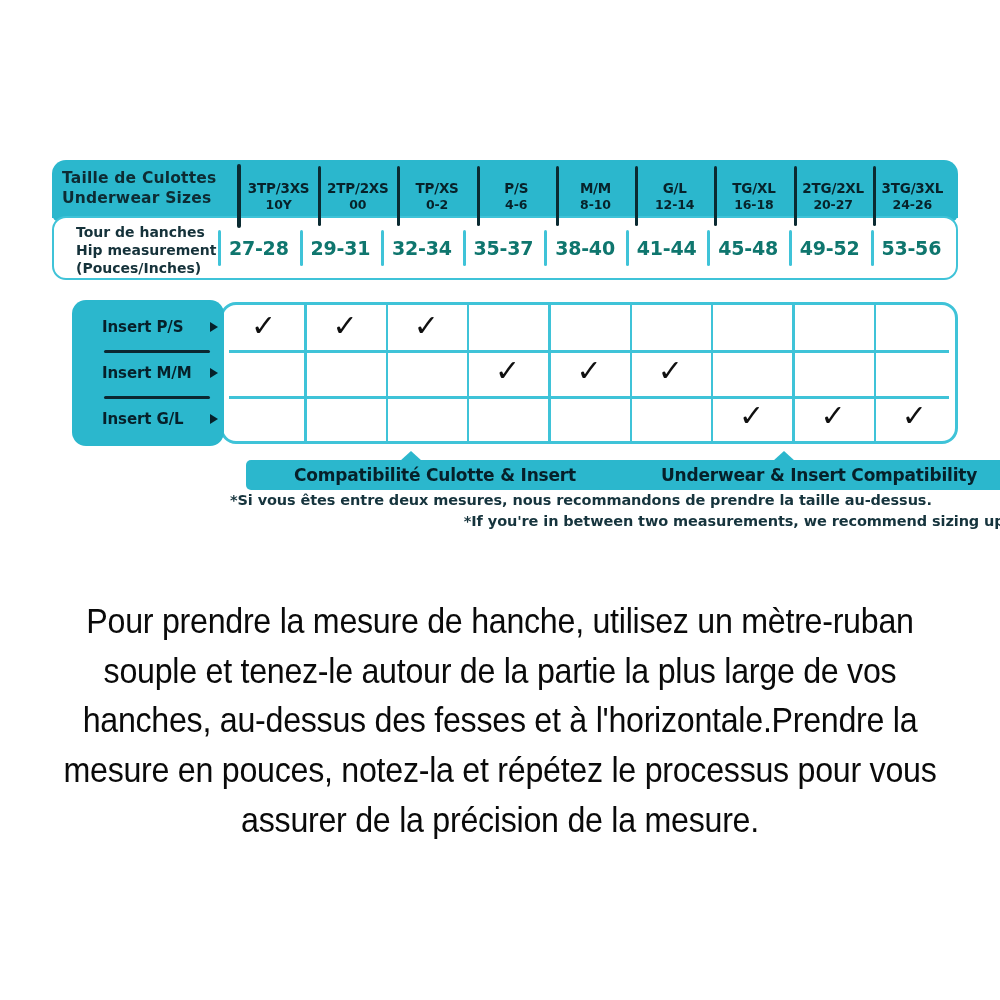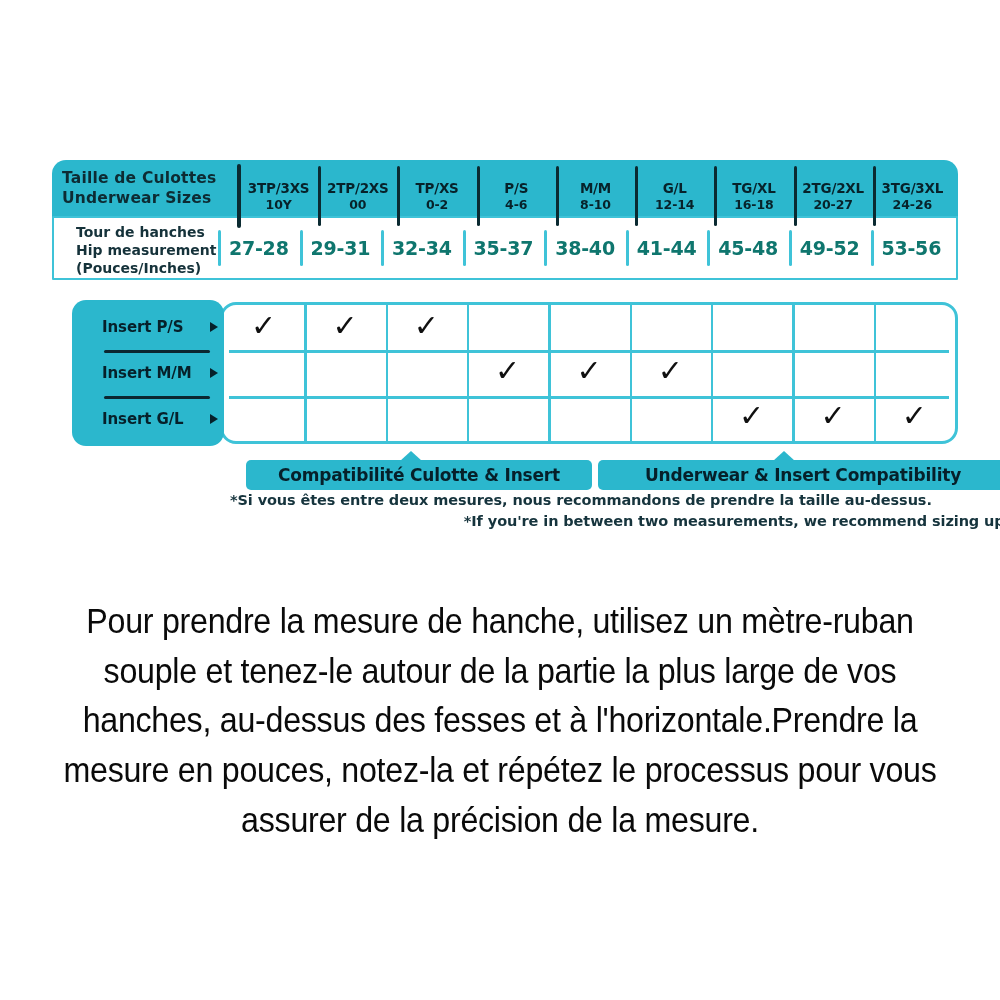--- a/index.html
+++ b/index.html
@@ -58,21 +58,21 @@
   }
 
   .hip-row {
     position: absolute;
     left: 0;
     top: 56px;
     width: 906px;
     height: 64px;
     background: #ffffff;
     border: 2.5px solid #3FC3D8;
-    border-radius: 1px;
+    border-radius: 14px;
     box-sizing: border-box;
   }
 
   
   .lbl-sizes {
     position: absolute;
     left: 10px;
     top: 3px;
     width: 160px;
     height: 52px;
@@ -315,20 +315,21 @@
     border-radius: 5px;
     display: flex;
     align-items: center;
     justify-content: center;
     color: #06202a;
     font-family: "DejaVu Sans", sans-serif;
     font-weight: bold;
     font-size: 17px;
     letter-spacing: -0.2px;
     white-space: nowrap;
+    padding-left: 16px;
   }
   .banner-fr { left: 26px; width: 346px; }
   .banner-en { left: 378px; width: 410px; }
 
   .pointer {
     position: absolute;
     top: -9px;
     width: 0; height: 0;
     border-bottom: 10px solid #2BB7CD;
     border-left: 11px solid transparent;

